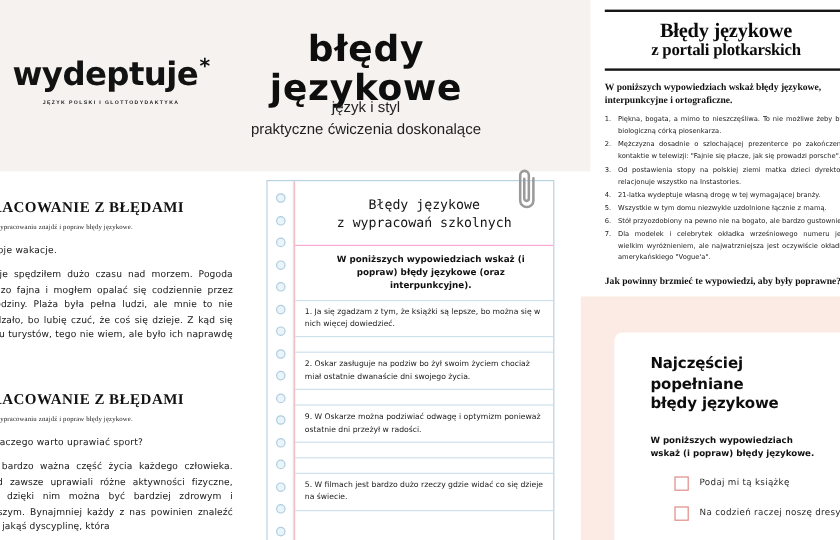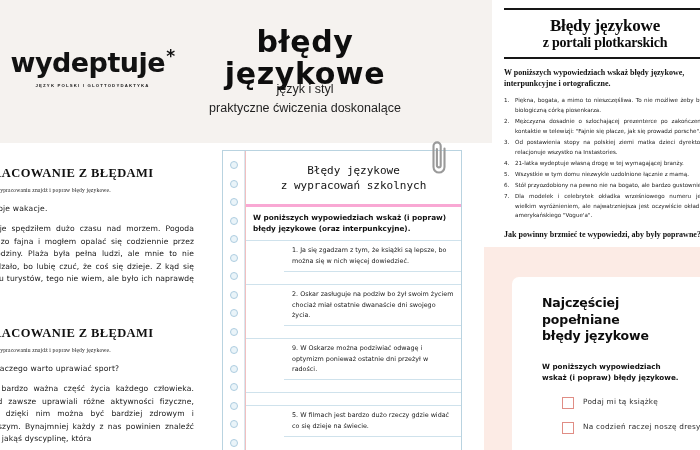--- a/index.html
+++ b/index.html
@@ -145,38 +145,38 @@
   }
   .c-title {
     text-align: center;
     font-family: "DejaVu Sans Mono", monospace;
     font-size: 11px;
     line-height: 1.4;
     color: #141414;
     padding: 12px 8px 10px 8px;
   }
   .c-instr {
-    border-top: 3px solid #f9a8d4;
+    border-top: 1px solid #f9a8d4;
     border-bottom: 1px solid #cfe2ec;
-    padding: 5px 7px 6px 7px;
+    padding: 5px 7px 6px 18px;
     font-family: "DejaVu Sans", sans-serif;
     font-weight: 700;
     font-size: 7.3px;
     line-height: 1.55;
     color: #101010;
+    text-align: center;
   }
   .c-gap { height: 13px; border-bottom: 1px solid #cfe2ec; }
   .c-item {
     padding: 4px 7px 5px 8px;
     border-bottom: 1px solid #cfe2ec;
     font-family: "DejaVu Sans", sans-serif;
     font-size: 6.4px;
     line-height: 1.62;
     color: #1a1a1a;
-    margin-left: 38px;
   }
   .clip {
     position: absolute;
     right: 10px; top: -12px;
     width: 24px; height: 38px;
   }
 
   
   .rt-doc {
     position: absolute;

